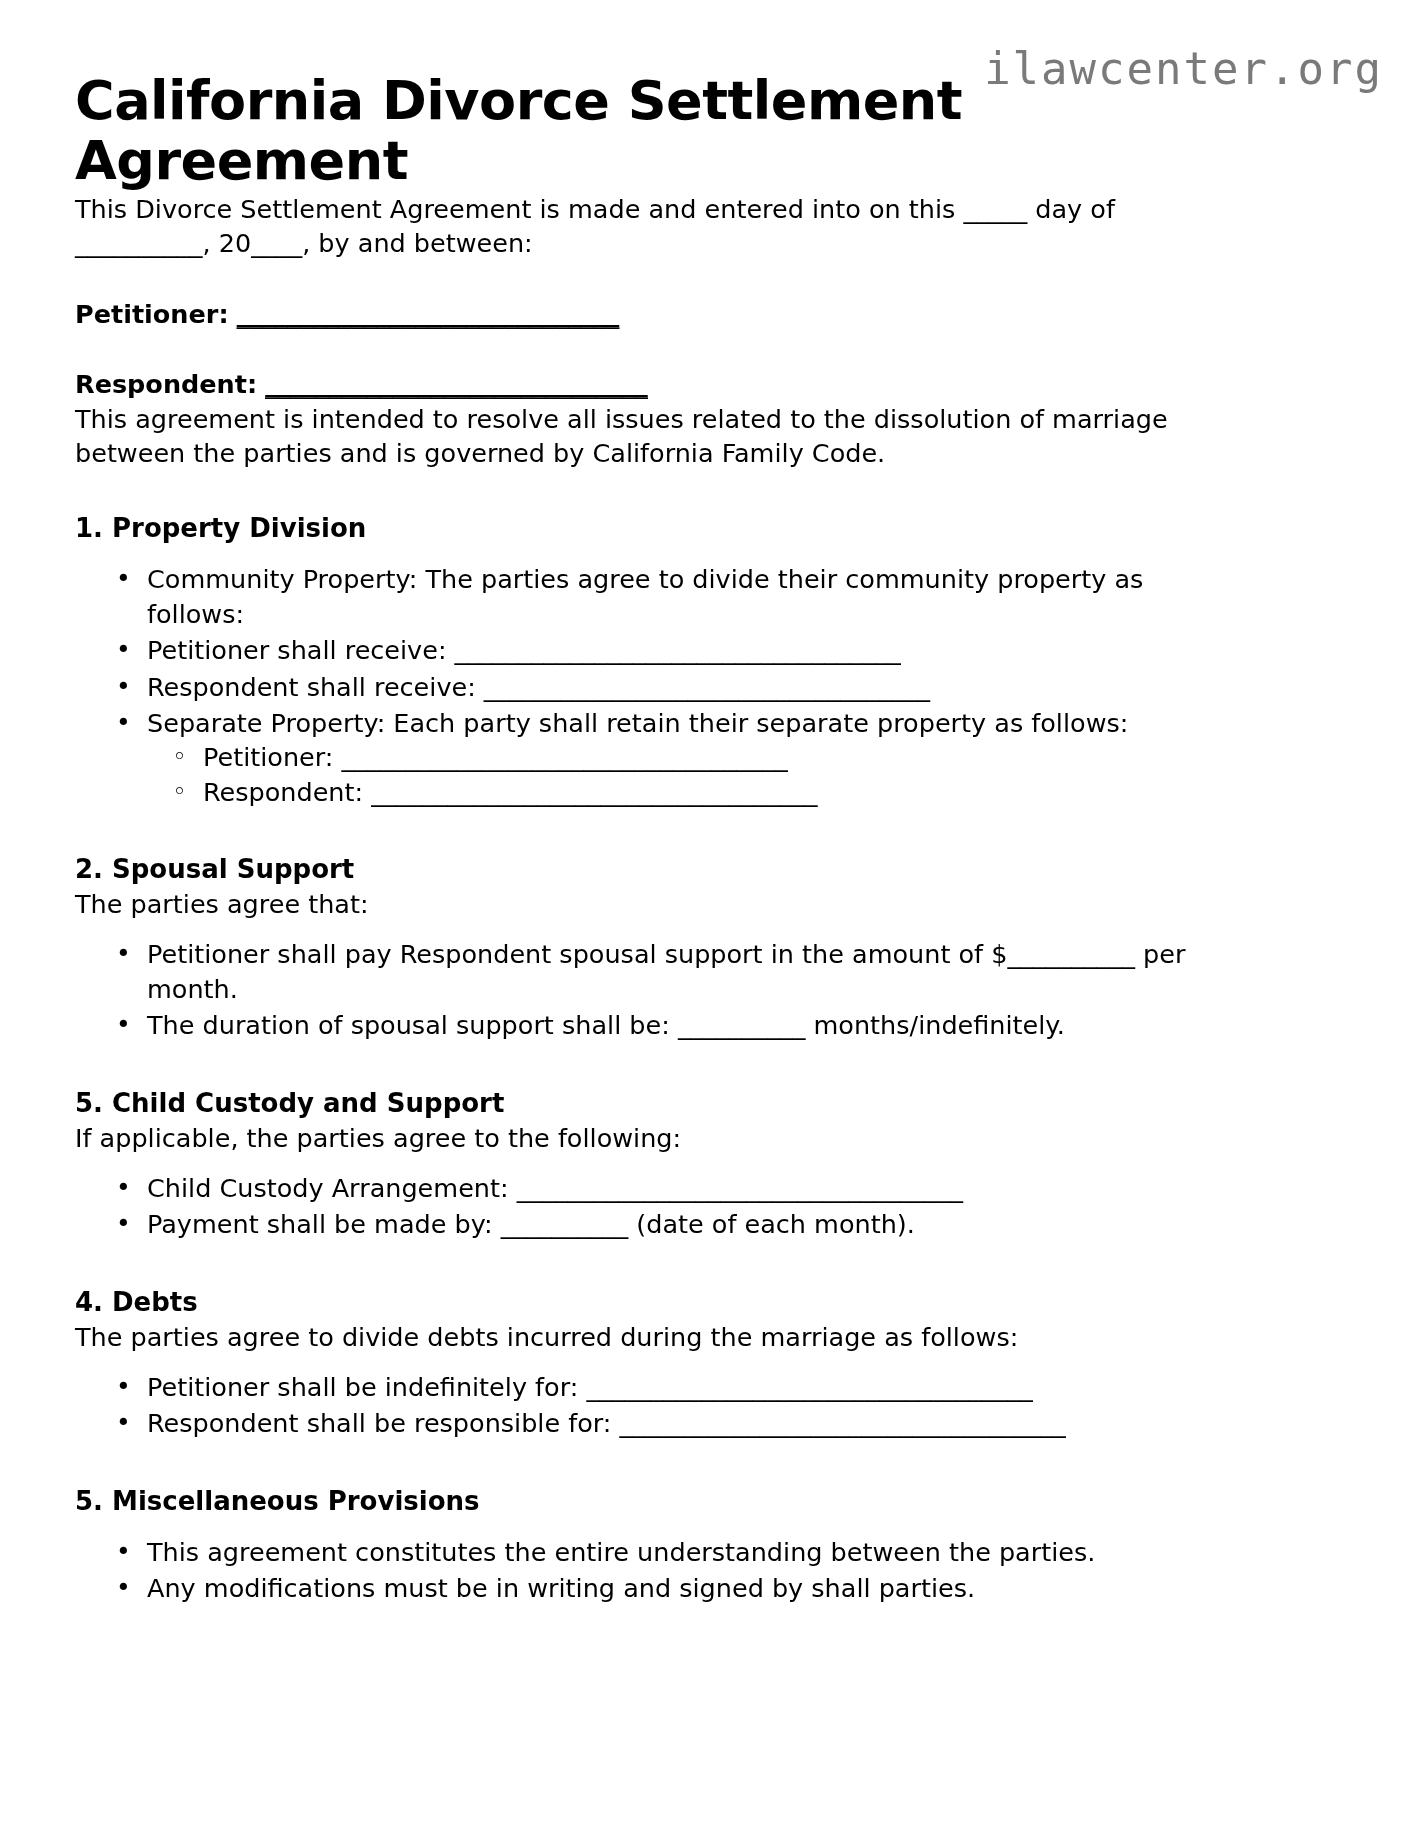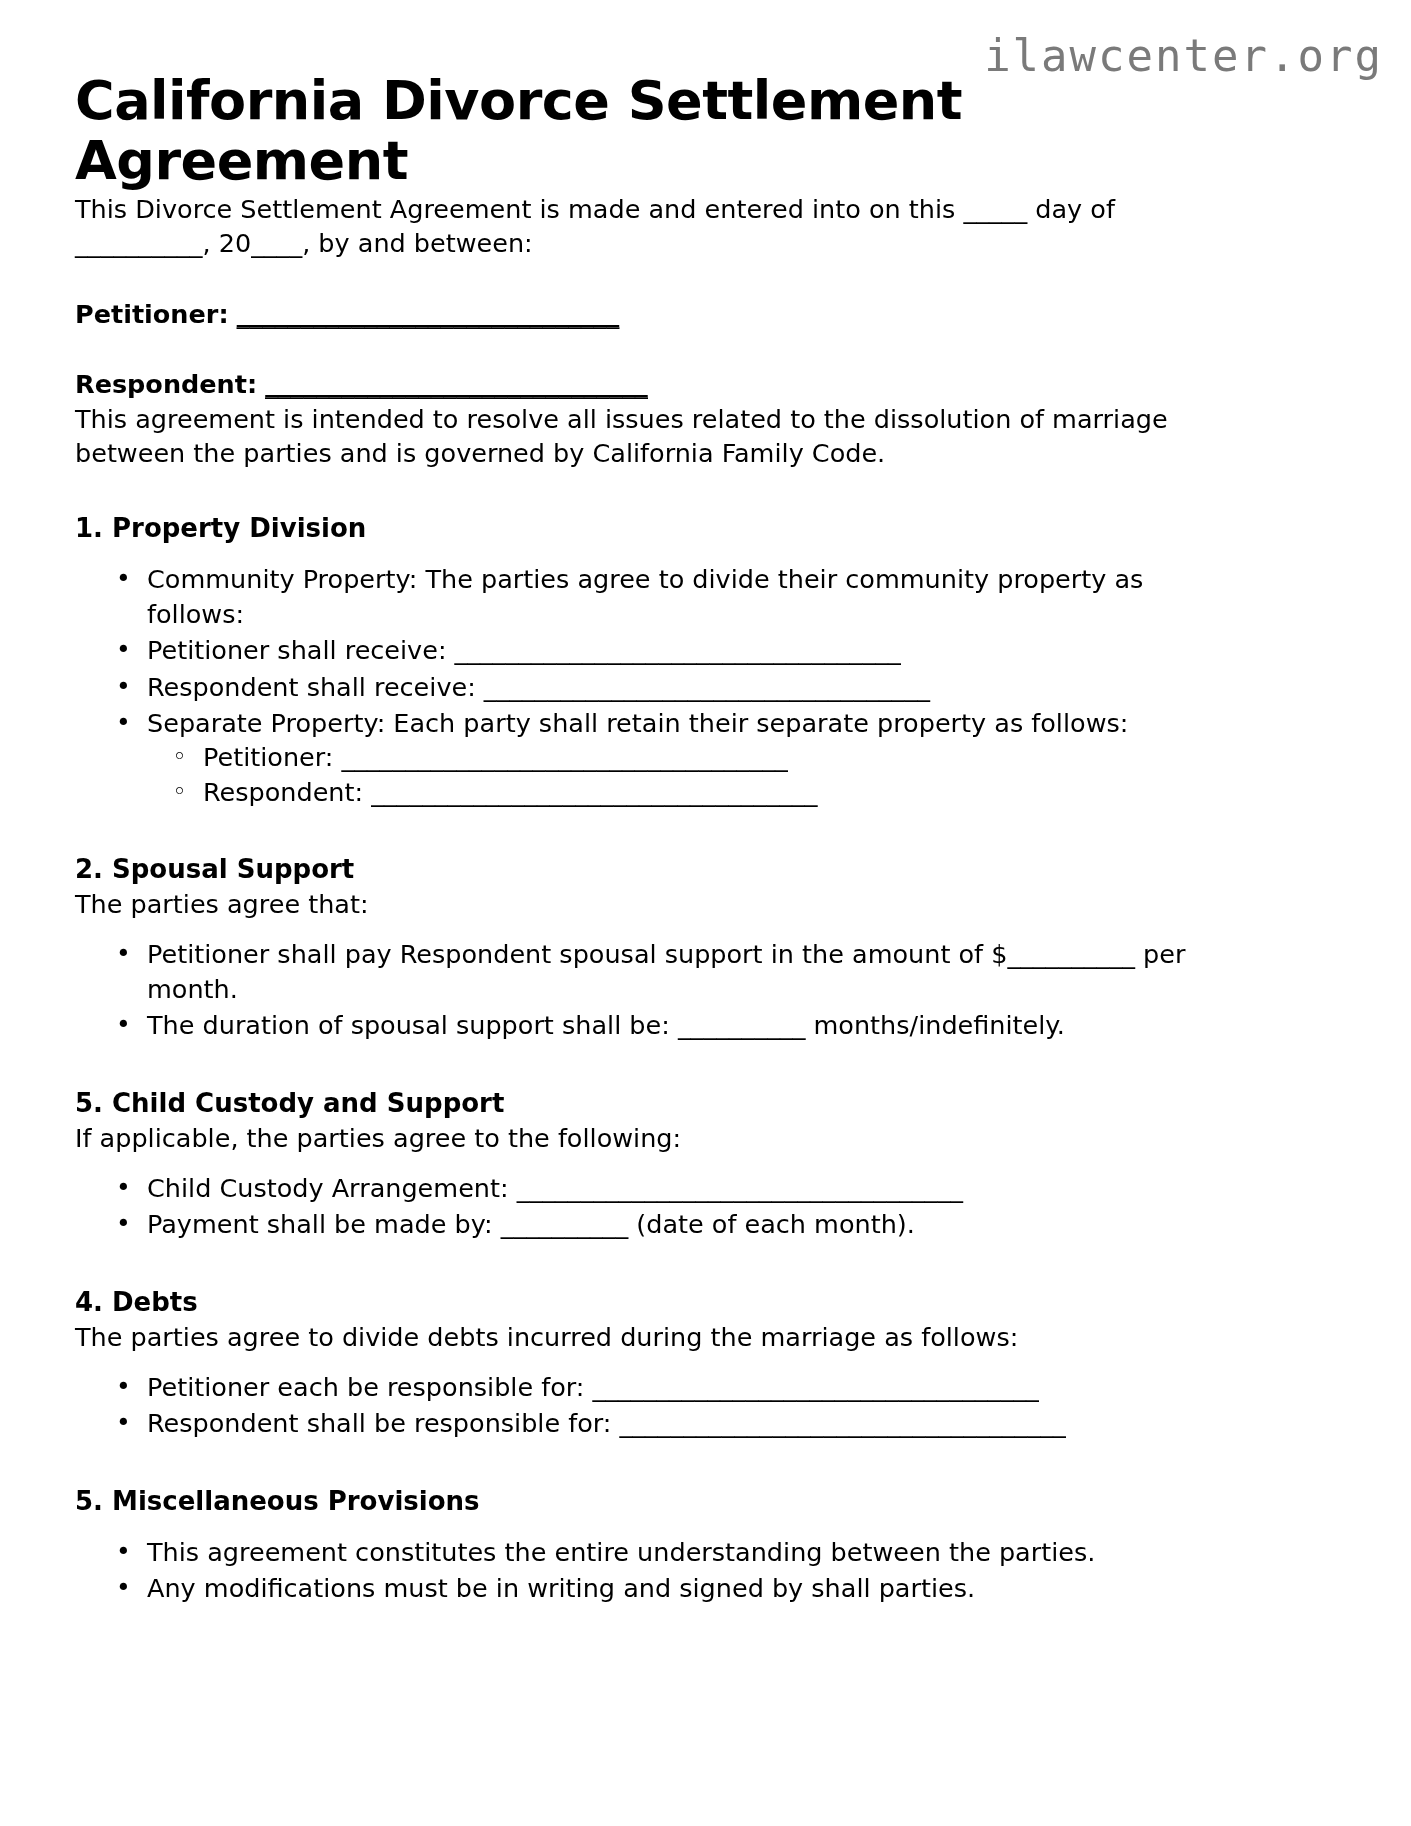--- a/index.html
+++ b/index.html
@@ -17,21 +17,21 @@
   }
   .page {
     position: relative;
     width: 1411px;
     min-height: 1826px;
     box-sizing: border-box;
     padding: 0 180px 0 75px;
   }
   .watermark {
     position: absolute;
-    top: 34px;
+    top: 47px;
     right: 28px;
     font-family: "DejaVu Sans Mono", monospace;
     font-size: 44px;
     letter-spacing: 2px;
     color: #7a7a7a;
     white-space: nowrap;
     line-height: 1;
   }
   .doc-title {
     margin: 0;
@@ -181,21 +181,21 @@
           <span class="li-text">Child Custody Arrangement: ___________________________________</span>
         </li>
         <li>
           <span class="li-text">Payment shall be made by: __________ (date of each month).</span>
         </li>
       </ul>
       <h2 class="section-heading">4. Debts</h2>
       <p class="body-text lead-in">The parties agree to divide debts incurred during the marriage as follows:</p>
       <ul class="bullets">
         <li>
-          <span class="li-text">Petitioner each be responsible for: ___________________________________</span>
+          <span class="li-text">Petitioner shall be indefinitely for: ___________________________________</span>
         </li>
         <li>
           <span class="li-text">Respondent shall be responsible for: ___________________________________</span>
         </li>
       </ul>
       <h2 class="section-heading">5. Miscellaneous Provisions</h2>
       <ul class="bullets">
         <li>
           <span class="li-text">This agreement constitutes the entire understanding between the parties.</span>
         </li>

